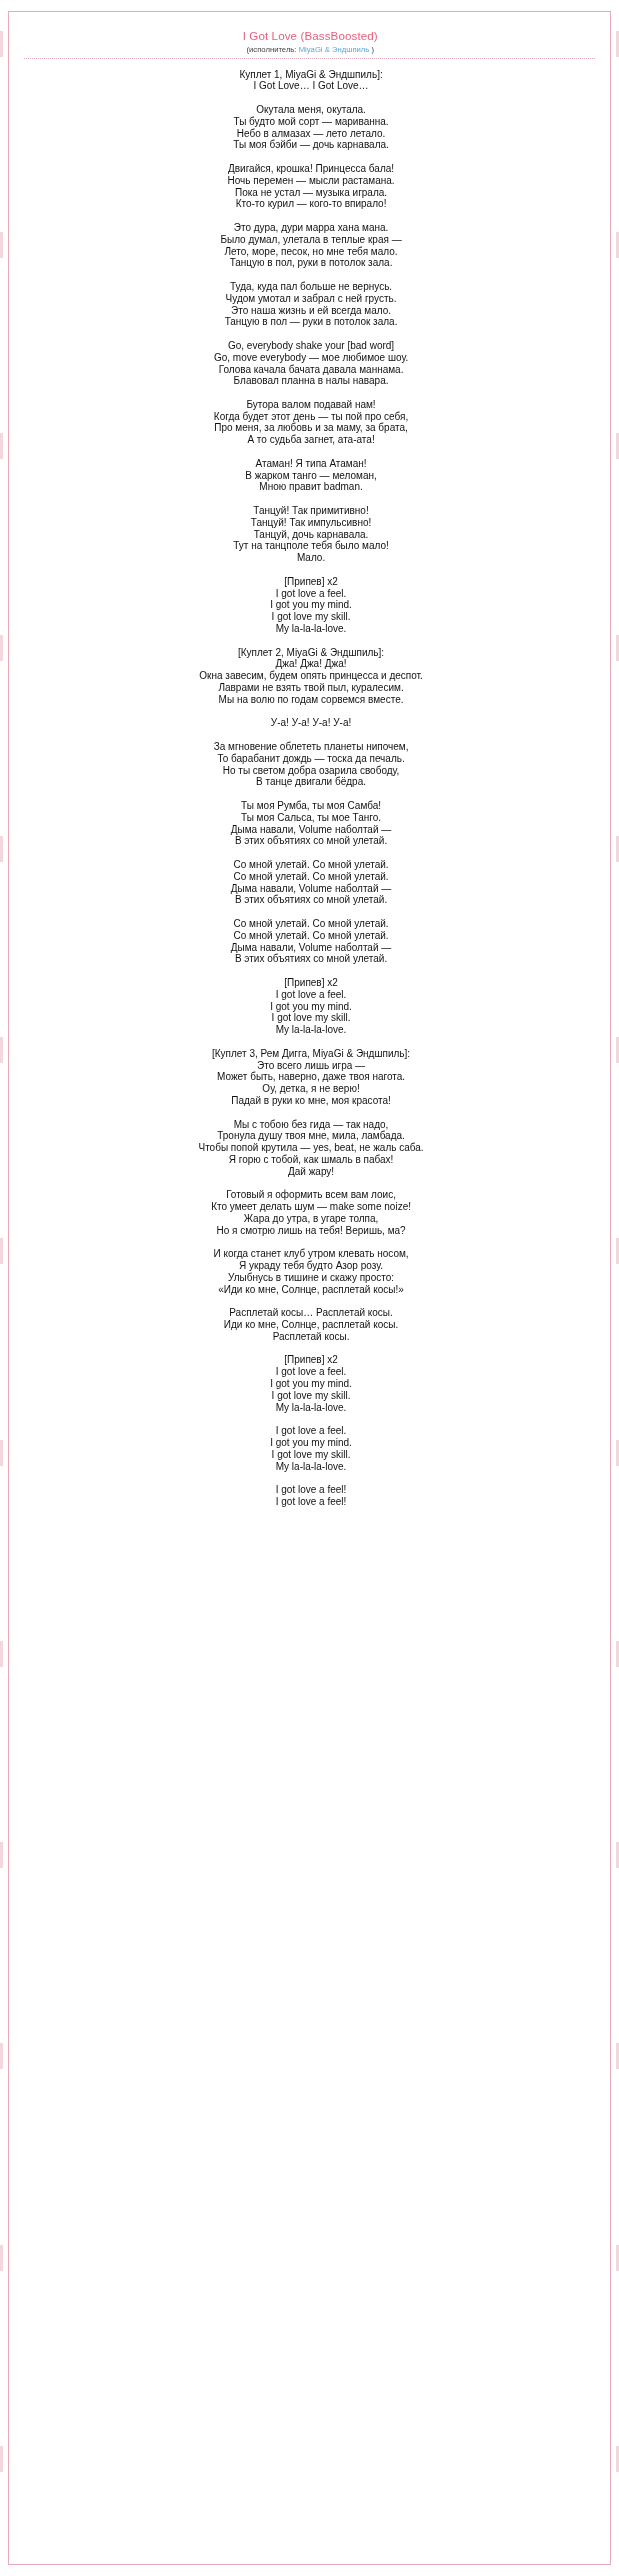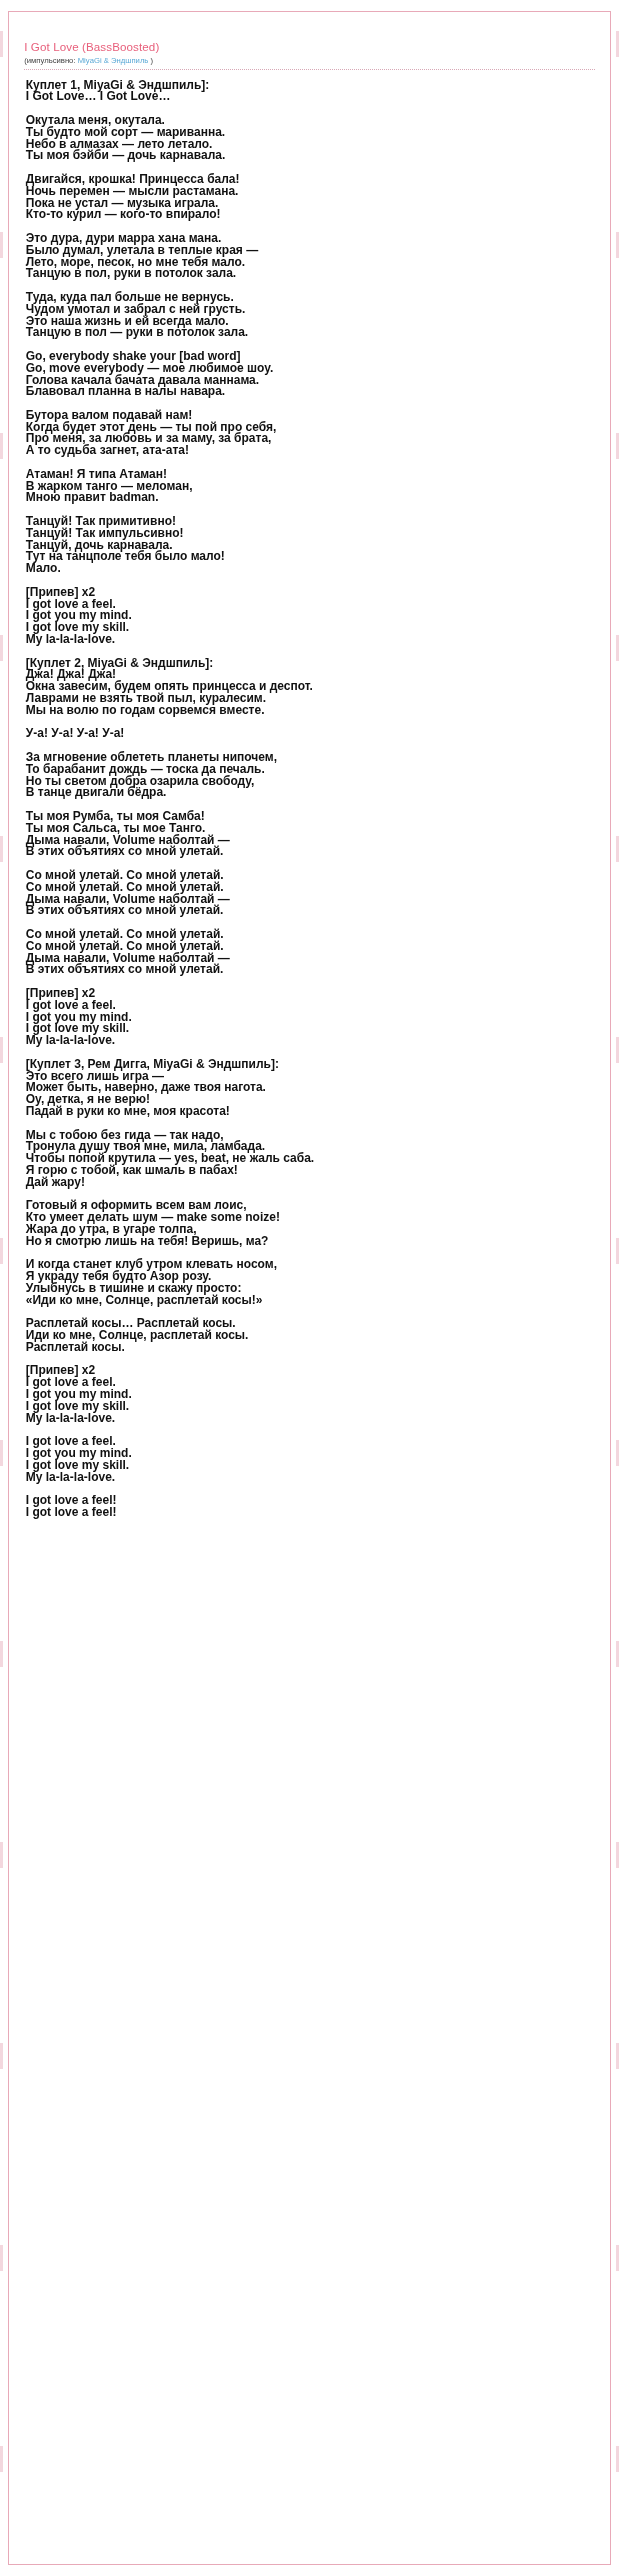--- a/index.html
+++ b/index.html
@@ -17,23 +17,24 @@
     width: 619px;
     min-height: 2576px;
     box-sizing: border-box;
     padding: 10.8px 7.7px 7.7px 7.7px;
     position: relative;
   }
   .sheet {
     border: 0.8px solid #e8a9b8;
     box-sizing: border-box;
     min-height: 2554px;
-    padding: 27px 14px 14px 14px;
+    padding: 16px 14px 14px 14px;
     background: #fff;
     position: relative;
+    text-align: center;
   }
   .song-title {
     font-size: 11.6px;
     color: #e8607c;
     font-weight: normal;
     margin: 1.5px 0 3.1px 1.5px;
     letter-spacing: 0.1px;
   }
   .performer-line {
     font-size: 7.7px;
@@ -49,27 +50,26 @@
     color: #5aa9d6;
     text-decoration: none;
     margin-top: 13px;
   }
   .dotted-rule {
     border-bottom: 0.8px dotted #d8a8b6;
     height: 0.8px;
     margin: 3.1px 1.5px 9.3px 1.5px;
   }
   .lyrics {
-    font-size: 12px;
+    font-size: 10px;
     line-height: 11.8px;
     color: #111;
     white-space: pre-wrap;
     margin: 0 0 0 3.1px;
     font-family: "Liberation Sans", sans-serif;
-    font-weight: bold;
   }
   .edge-marks {
     position: absolute;
     top: 0;
     bottom: 0;
     width: 3.1px;
   }
   .edge-left { left: 0; }
   .edge-right { right: 0; }
   .tick {
@@ -114,21 +114,21 @@
     <div class="tick" style="top:2043px"></div>
     <div class="tick" style="top:2245px"></div>
     <div class="tick" style="top:2446px"></div>
   </div>
 
   <div class="sheet">
 
     <h1 class="song-title">I Got Love (BassBoosted)</h1>
 
     <div class="performer-line">
-      <span class="performer-label">(импульсивно:</span>
+      <span class="performer-label">(исполнитель:</span>
       <a class="performer-name" href="#">MiyaGi &amp; Эндшпиль</a>
       <span class="performer-label">)</span>
     </div>
 
     <div class="dotted-rule"></div>
 
     <div class="lyrics">Куплет 1, MiyaGi &amp; Эндшпиль]:
 I Got Love… I Got Love…
 
 Окутала меня, окутала.

